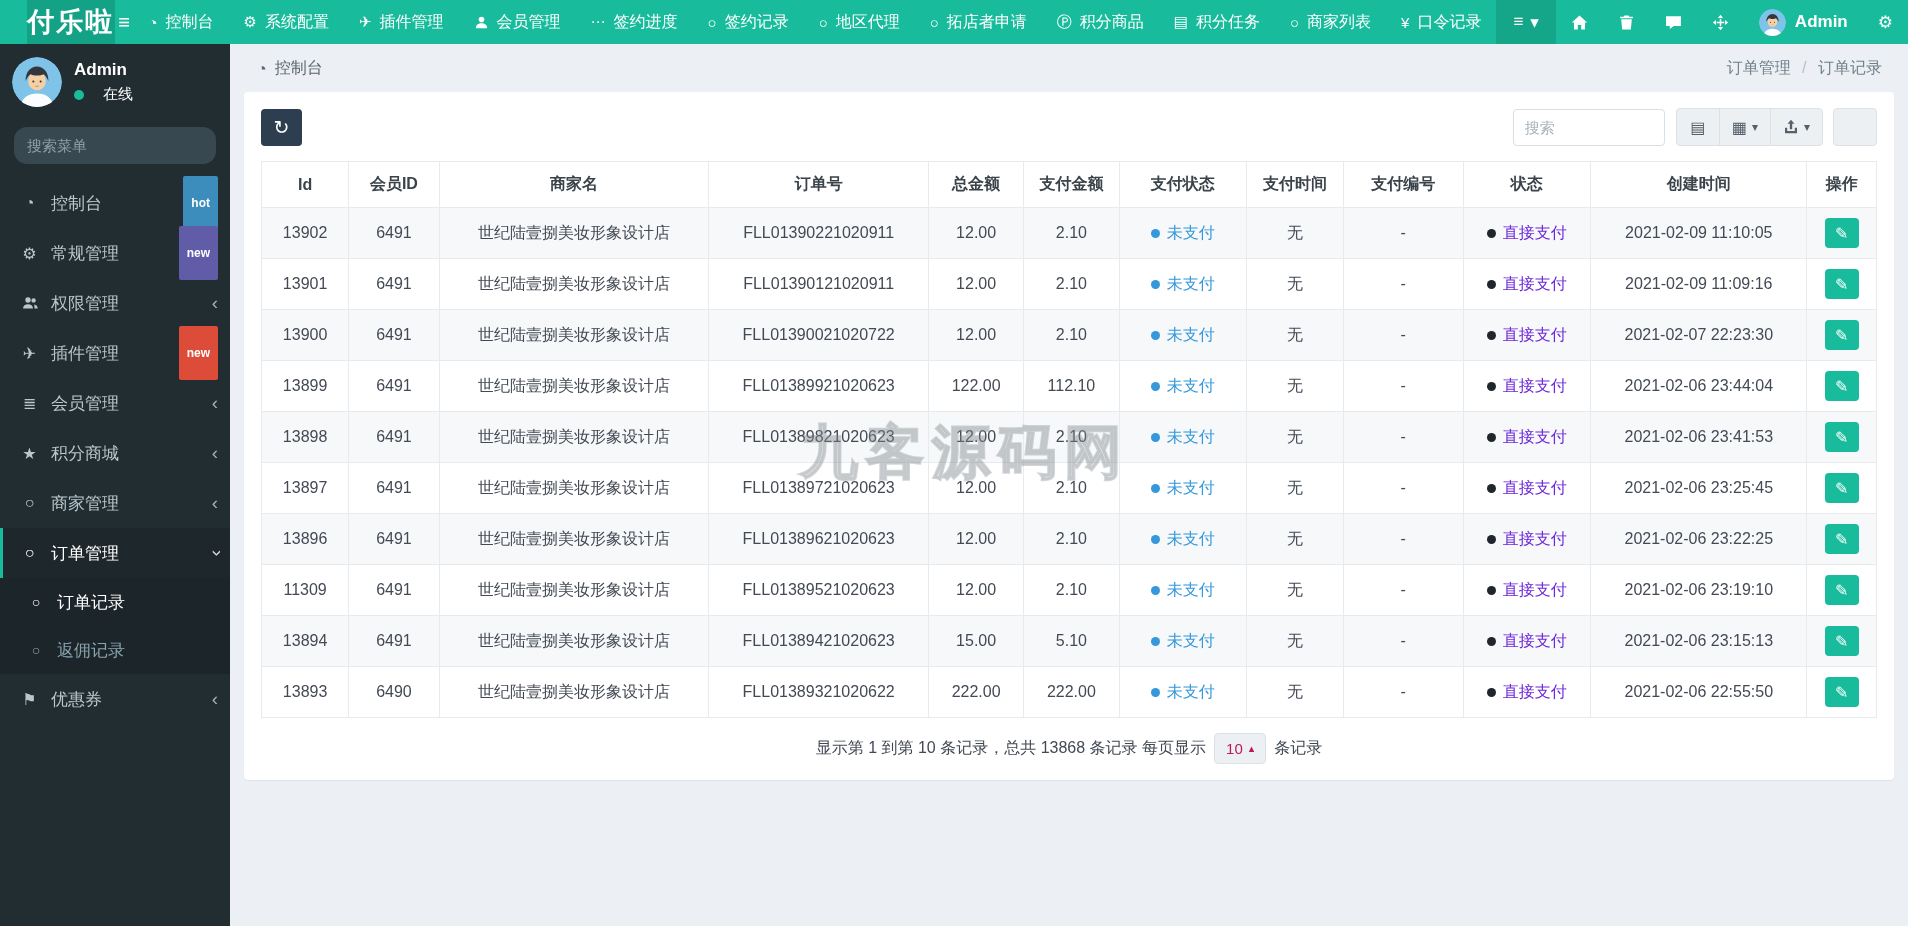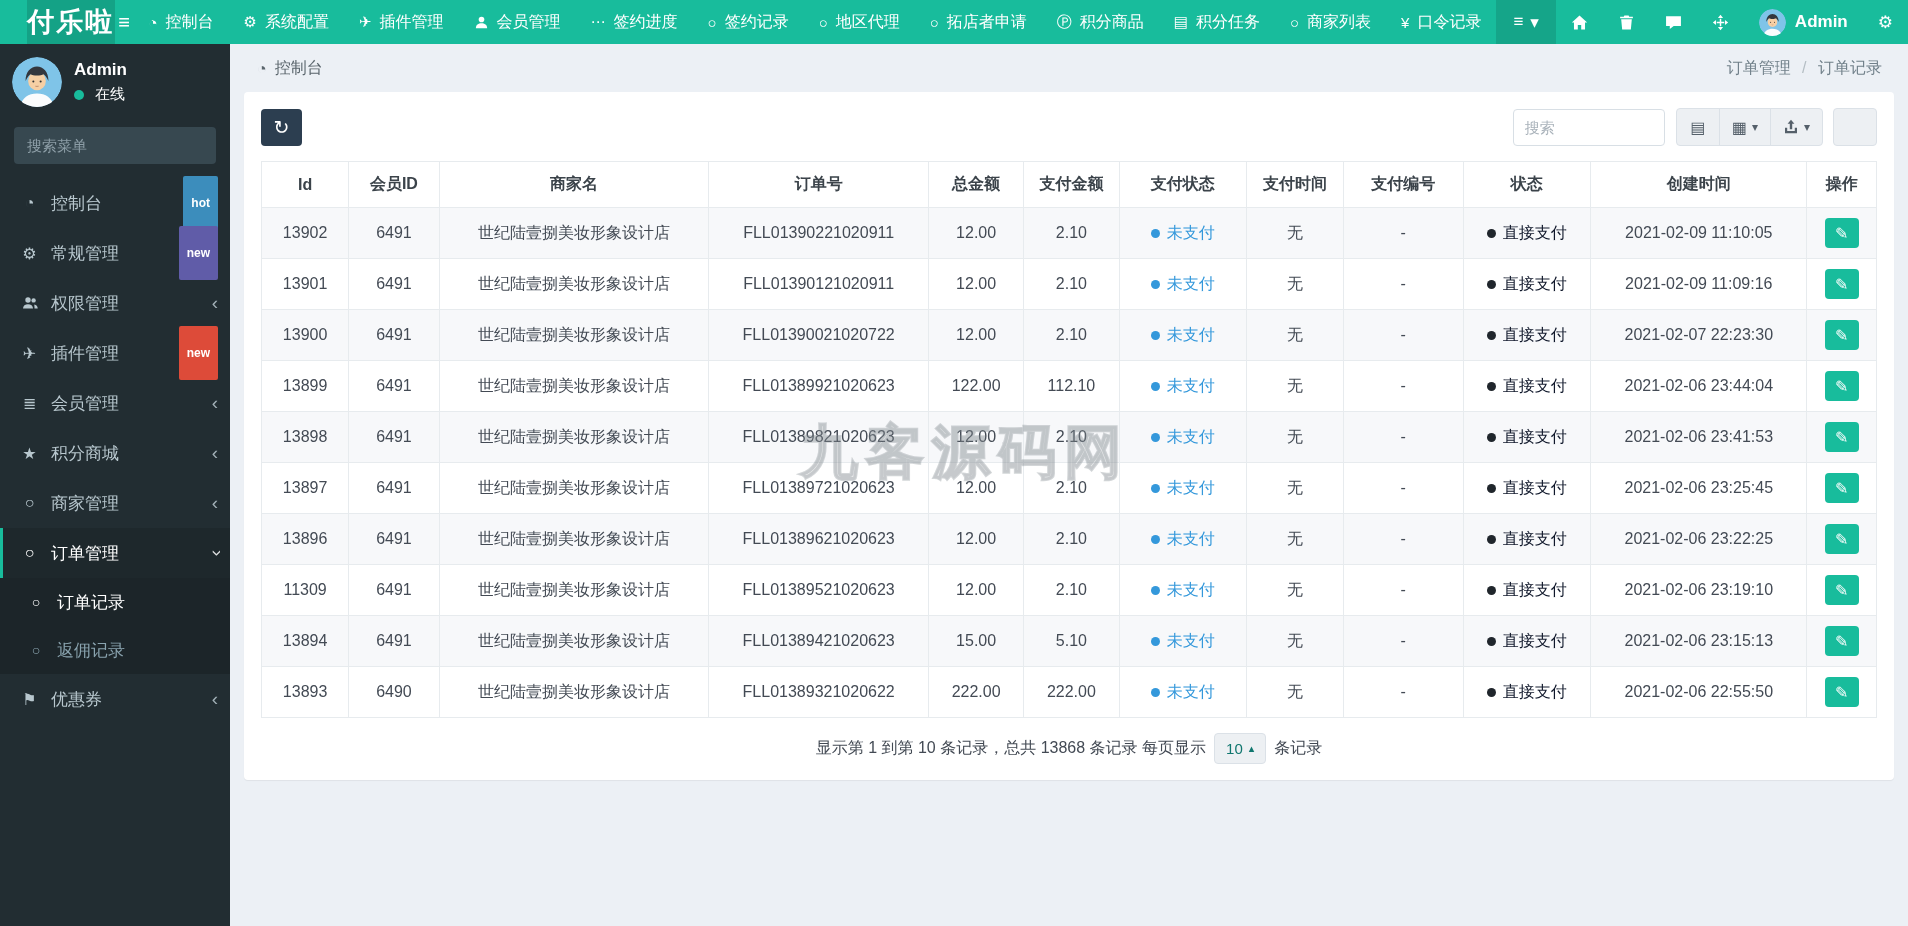--- a/index.html
+++ b/index.html
@@ -25,24 +25,24 @@
   .avatar-sm svg, .avatar-lg svg { width:100%; height:100%; display:block; }
 
   
   .app { display:flex; height:882px; }
 
   
   .sidebar { width:230px; background:#222d32; flex:0 0 auto; overflow:hidden; }
   .user-panel { display:flex; gap:12px; padding:13px 12px 12px 12px; align-items:center; }
   .avatar-lg { width:50px; height:50px; border-radius:50%; overflow:hidden; flex:0 0 auto; }
   .user-meta .u-name { color:#fff; font-weight:bold; font-size:17px; margin-bottom:5px; }
-  .user-meta .u-status { color:#fff; font-size:15px; display:flex; align-items:center; gap:11px; }
+  .user-meta .u-status { color:#fff; font-size:15px; display:flex; align-items:center; gap:19px; }
   .u-dot { width:10px; height:10px; border-radius:50%; background:#18bc9c; display:inline-block; }
   .sidebar-search { margin:8px 14px 14px 14px; position:relative; }
-  .sidebar-search input { width:100%; height:37px; background:#374850; border:none; border-radius:4px;
+  .sidebar-search input { width:100%; height:37px; background:#374850; border:none; border-radius:13px;
       color:#e8eef1; padding:0 36px 0 13px; font-size:15px; outline:none; font-family:inherit; }
   .sidebar-search input::placeholder { color:#8d9ea7; }
   .sidebar-search .s-ic { position:absolute; right:11px; top:10px; color:#8d9ea7; font-size:15px; }
   .smenu-item { height:50px; display:flex; align-items:center; padding:0 12px 0 13px; color:#b8c7ce;
       font-size:17px; border-left:3px solid transparent; cursor:pointer; }
   .smenu-item .icon { width:27px; margin-right:8px; font-size:16px; justify-content:center; }
   .smenu-item .lbl { flex:1; }
   .smenu-item.active { background:#1e282c; border-left-color:#18bc9c; color:#fff; }
   .badge { font-size:12px; font-weight:bold; color:#fff; padding:20px 8px; border-radius:2px; }
   .chev { font-size:19px; color:inherit; opacity:.85; display:inline-block; }
@@ -77,32 +77,32 @@
   .tbtn.single { border-radius:4px; }
   .tbtn .caret { font-size:12px; }
 
   table.grid { width:100%; border-collapse:collapse; font-size:16px; table-layout:fixed; }
   .grid th, .grid td { border:1px solid #e7ebee; text-align:center; padding:10px 6px; overflow:hidden; white-space:nowrap; }
   .grid th { font-weight:bold; color:#3b434a; padding:12px 6px; background:#fff; }
   .grid tbody tr:nth-child(odd) { background:#f7f8fa; }
   .dot { display:inline-block; width:9px; height:9px; border-radius:50%; margin-right:7px; }
   .st-unpaid { color:#3498db; }
   .dot-blue { background:#3498db; }
-  .st-direct { color:#0f172a; }
+  .st-direct { color:#6d28d9; }
   .dot-dark { background:#20262c; }
   .btn-edit { width:34px; height:30px; background:#18bc9c; border:none; border-radius:4px; color:#fff;
       font-size:16px; cursor:pointer; }
 
   .watermark { position:absolute; left:556px; top:322px; font-size:58px; font-weight:bold; letter-spacing:8px;
       color:rgba(130,138,144,.16); -webkit-text-stroke:2px rgba(130,138,144,.35); pointer-events:none; user-select:none; }
 
   .table-footer { display:flex; justify-content:space-between; align-items:center; margin-top:15px; font-size:16px; color:#434a54;flex-direction:column; }
   .tf-left { display:flex; align-items:center; gap:8px; }
   .btn-pagesize { background:#edf0f3; border:1px solid #dbe1e7; border-radius:4px; padding:6px 11px;
-      font-size:15px; color:#0f766e; cursor:pointer; display:flex; align-items:center; gap:6px; font-family:inherit;text-align:center; }
+      font-size:15px; color:#be185d; cursor:pointer; display:flex; align-items:center; gap:6px; font-family:inherit;text-align:center; }
   .pagination { display:flex; }
   .page-item { min-width:41px; height:38px; padding:0 13px; display:flex; align-items:center; justify-content:center;
       background:#fff; border:1px solid #dbe1e7; margin-left:-1px; color:#7b8a8b; font-size:16px; cursor:pointer; }
   .pagination .page-item:first-child { border-radius:4px 0 0 4px; margin-left:0; }
   .pagination .page-item:last-child { border-radius:0 4px 4px 0; }
   .page-item.active { background:#2c3e50; border-color:#2c3e50; color:#fff; }
 </style>
 </head>
 <body>
 

